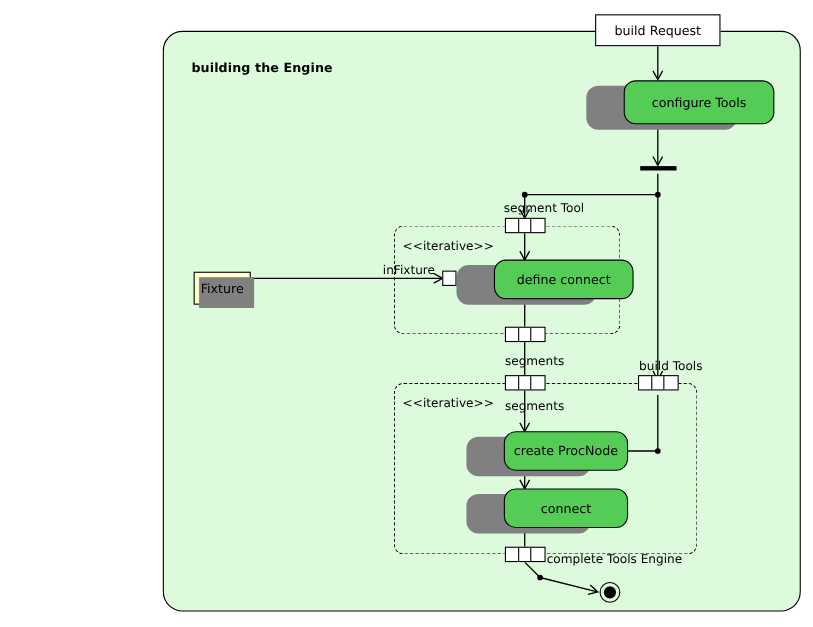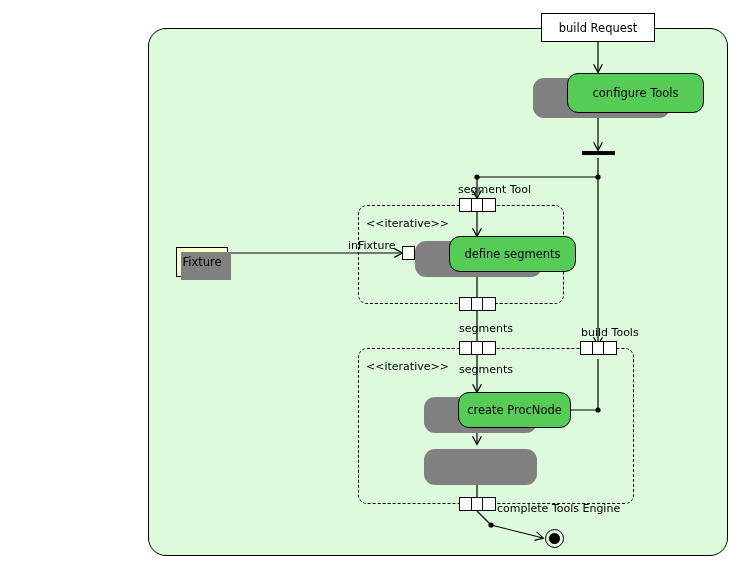--- a/index.html
+++ b/index.html
@@ -183,20 +183,21 @@
     border-radius: 50%;
     background: #000000;
   }
 </style>
 </head>
 <body>
 
 <div id="canvas">
 
   <div class="activity-frame"></div>
+  <div class="frame-title">building the Engine</div>
 
   <svg id="wires" viewBox="0 0 739 570">
     <defs>
       <marker id="oarrow" markerWidth="12" markerHeight="12" refX="9.2" refY="5" orient="auto" markerUnits="userSpaceOnUse">
         <path d="M1.5,0.6 L9.6,5 L1.5,9.4" fill="none" stroke="#000" stroke-width="1.2"></path>
       </marker>
     </defs>
 
     <line x1="598" y1="42" x2="598" y2="72" stroke="#000" stroke-width="1.2" marker-end="url(#oarrow)"></line>
 
@@ -252,21 +253,21 @@
 
   <div class="expansion-node" style="left:459px; top:198px; width:37px; height:14px;">
     <span class="cell"></span>
     <span class="cell"></span>
     <span class="cell"></span>
   </div>
   <div class="wire-label" style="left:458px; top:183px;">segment Tool</div>
 
   <div class="action-shadow" style="left:415px; top:241px; width:127px; height:36px;"></div>
   <div class="action" style="left:410px; top:236px; width:127px; height:36px;">
-    <span>define segments</span>
+    <span>define connect</span>
   </div>
 
   <div class="pin" style="left:402px; top:246px; width:13px; height:14px;"></div>
   <div class="wire-label" style="left:348px; top:239px;text-align:center;">inFixture</div>
 
   <div class="expansion-node" style="left:459px; top:297px; width:37px; height:14px;">
     <span class="cell"></span>
     <span class="cell"></span>
     <span class="cell"></span>
   </div>
@@ -292,20 +293,23 @@
     <span class="cell"></span>
   </div>
   <div class="wire-label" style="left:581px; top:326px;">build Tools</div>
 
   <div class="action-shadow" style="left:424px; top:397px; width:113px; height:36px;"></div>
   <div class="action" style="left:419px; top:392px; width:113px; height:36px;justify-content:center;">
     <span>create ProcNode</span>
   </div>
 
   <div class="action-shadow" style="left:424px; top:449px; width:113px; height:36px;"></div>
+  <div class="action" style="left:419px; top:444px; width:113px; height:36px;">
+    <span>connect</span>
+  </div>
 
   <div class="expansion-node" style="left:459px; top:497px; width:37px; height:14px;">
     <span class="cell"></span>
     <span class="cell"></span>
     <span class="cell"></span>
   </div>
   <div class="wire-label" style="left:497px; top:502px;">complete Tools Engine</div>
 
   <div class="final-node" style="left:545px; top:529px;"></div>
 

